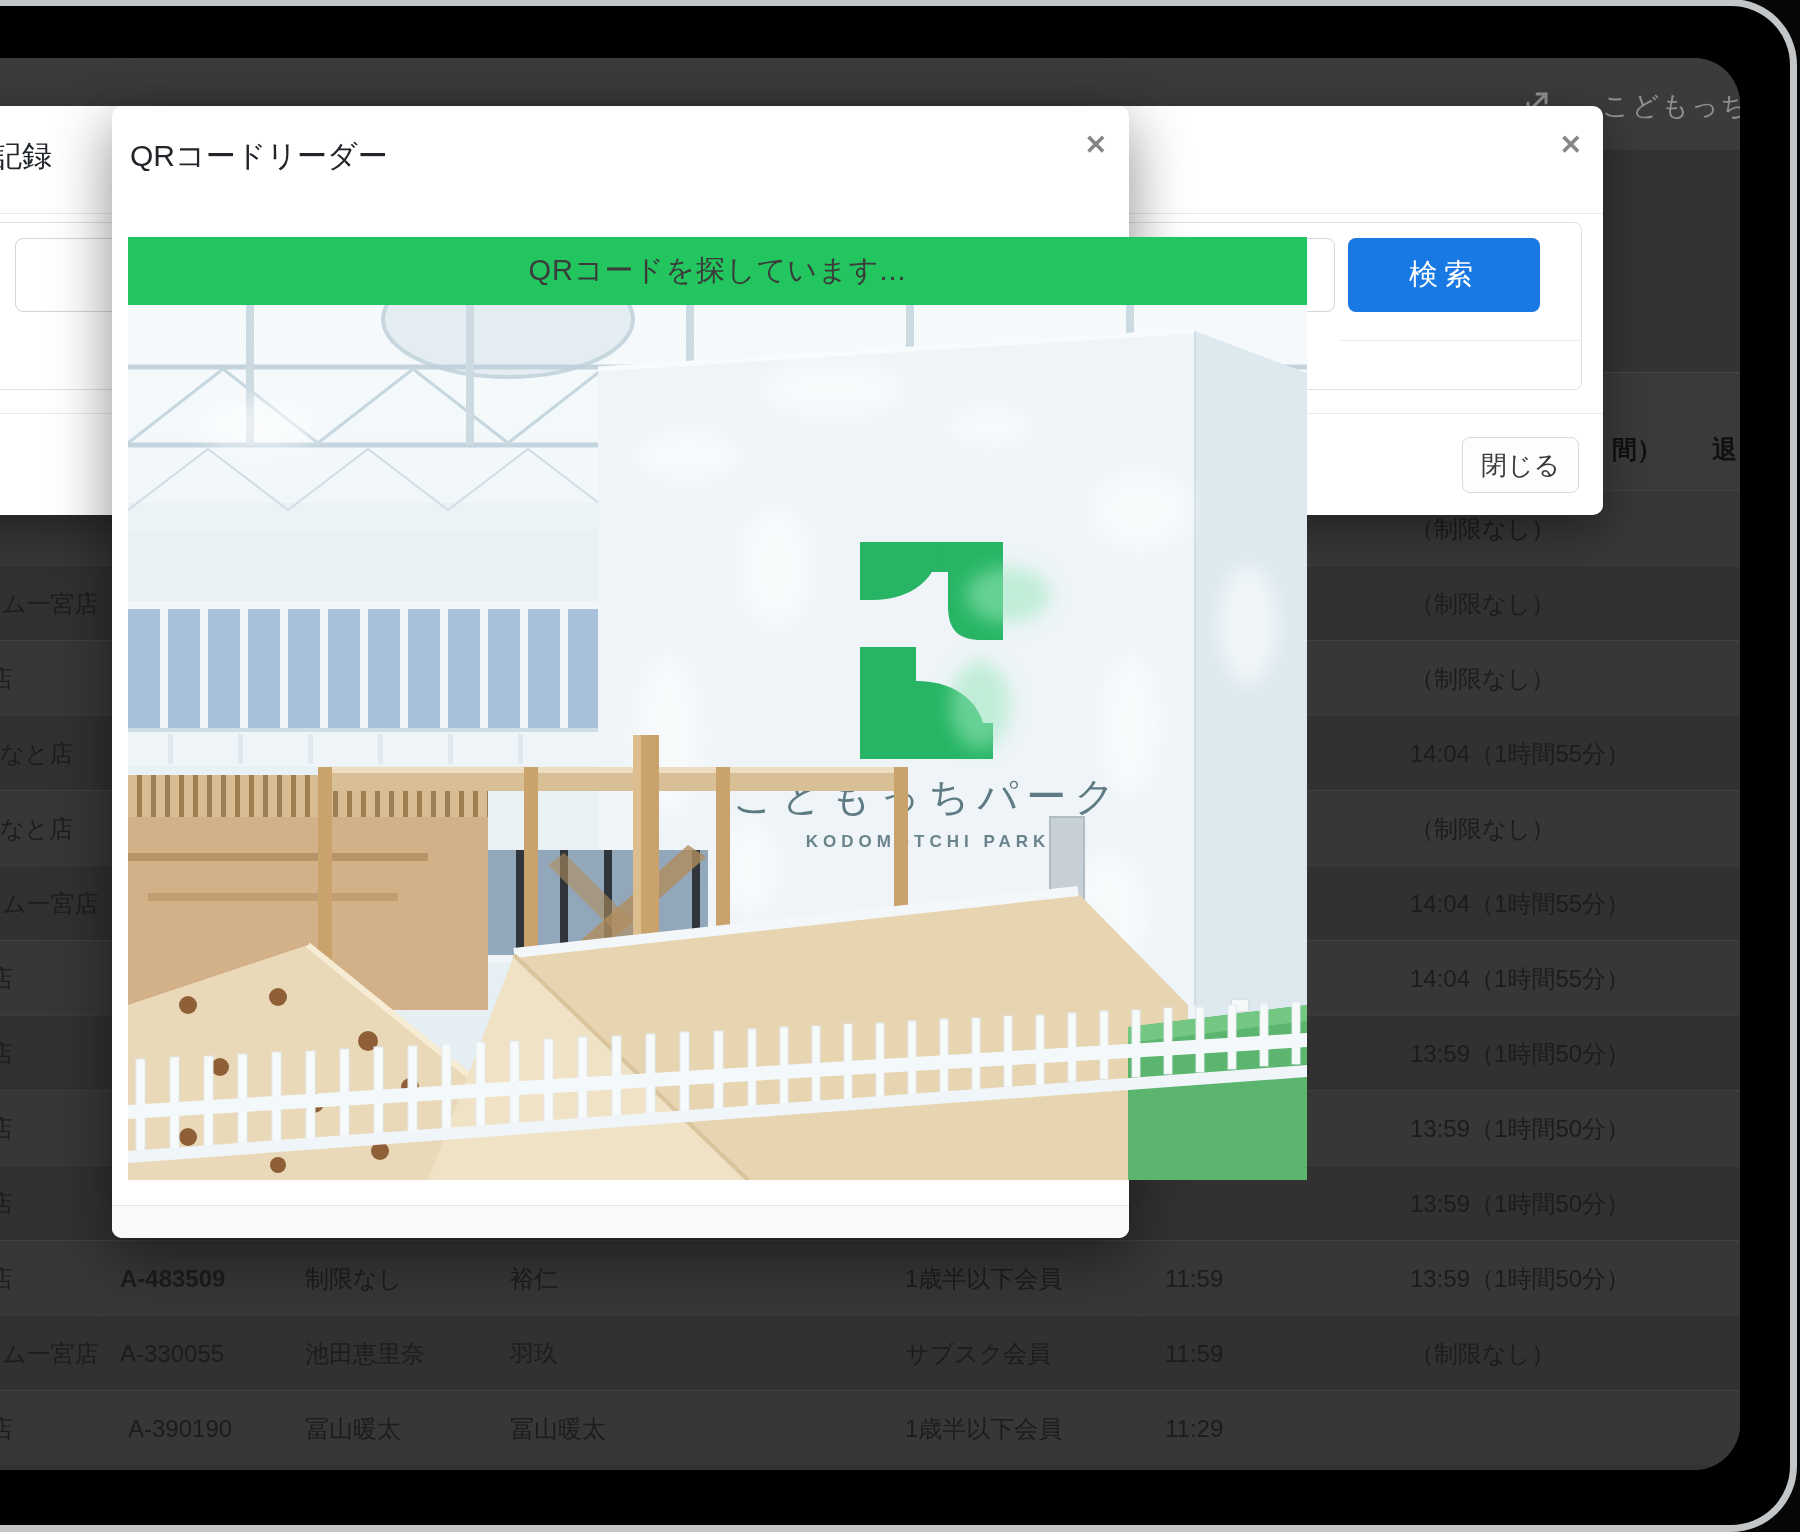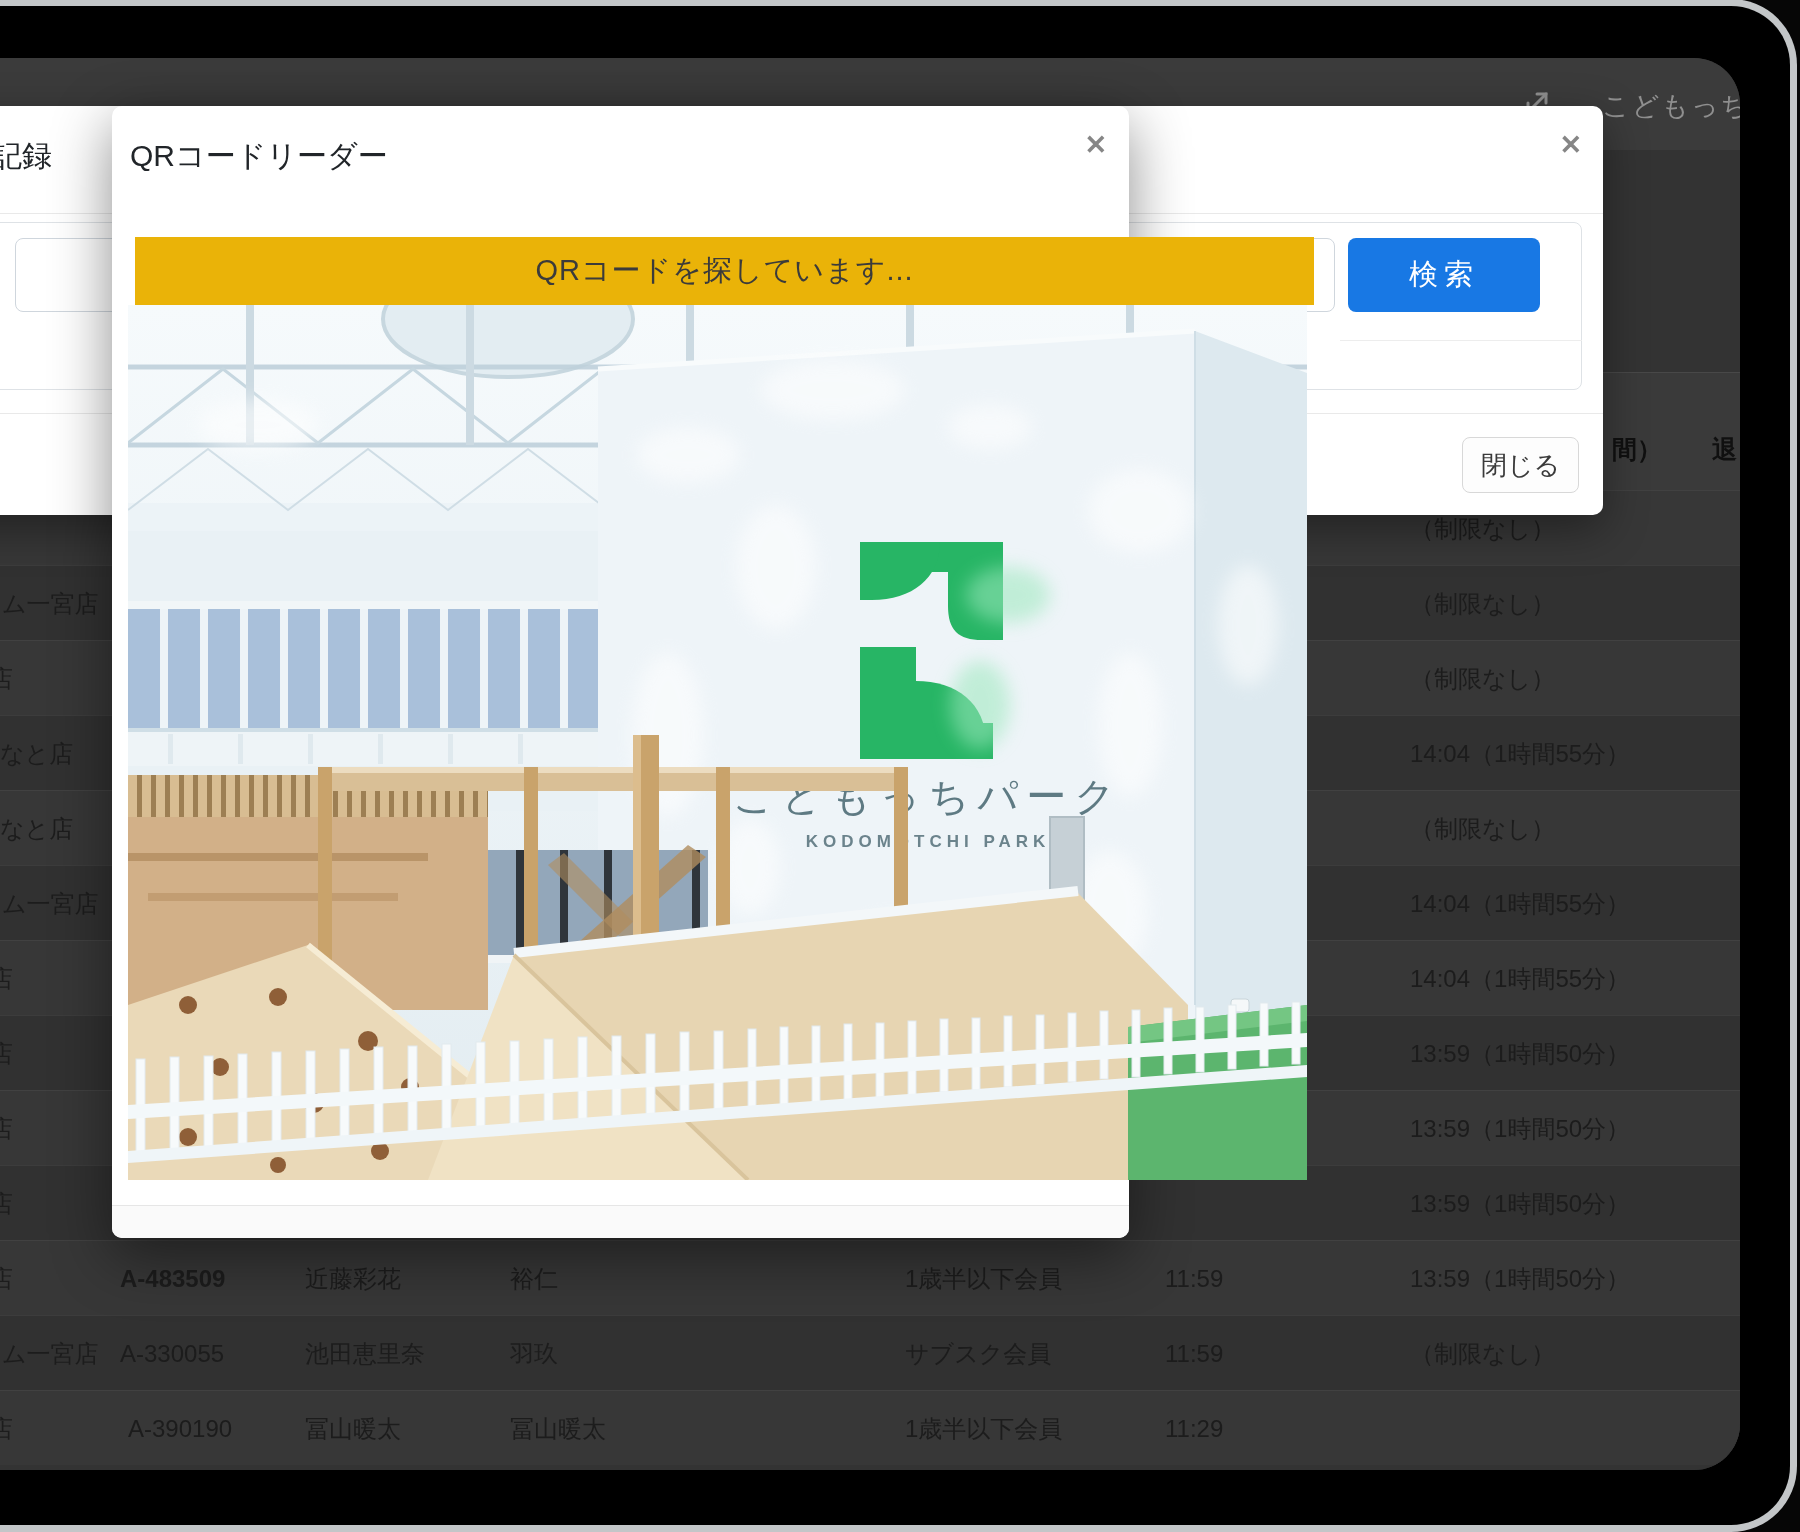--- a/index.html
+++ b/index.html
@@ -57,21 +57,21 @@
     cursor:pointer; font-family:inherit; }
 
   
   .qr { position:absolute; left:412px; top:48px; width:1017px; height:1132px; background:#fff;
     border-radius:10px; box-shadow:0 18px 60px rgba(0,0,0,0.45); z-index:20; }
   .qr-title { position:absolute; left:18px; top:30px; font-size:30px; font-weight:500;
     color:#212529; white-space:nowrap; }
   .qr-x { position:absolute; right:22px; top:26px; font-size:27px; font-weight:bold;
     color:#868686; cursor:pointer; line-height:1; }
   .qr-banner { position:absolute; left:16px; top:131px; width:1179px; height:68px;
-    background:#eab308; display:flex; align-items:center; justify-content:center;margin-left:7px; }
+    background:#22c55e; display:flex; align-items:center; justify-content:center; }
   .qr-banner span { font-size:29px; color:#3b3b3b; font-weight:500; letter-spacing:1px; }
   .qr-photo { position:absolute; left:16px; top:199px; width:1179px; height:875px; overflow:hidden; }
   .qr-footer { position:absolute; left:0; top:1099px; width:100%; height:33px; background:#fafafa;
     border-top:1px solid #e6e6e6; border-radius:0 0 10px 10px; }
 </style>
 </head>
 <body>
 
 <div id="stage">
   <div class="device-frame"></div>
@@ -181,21 +181,21 @@
             <span style="left: 420px;"></span>
             <span style="left: 605px;"></span>
             <span style="left: 810px;"></span>
             <span style="left: 1205px;"></span>
             <span style="left: 1465px;"></span>
             <span style="left: 1710px;">13:59（1時間50分）</span>
           </div>
           <div class="trow odd" style="top: 750px;">
             <span style="left: 289px;">店</span>
             <span style="left: 420px; font-weight: bold;">A-483509</span>
-            <span style="left: 605px;">近藤彩花</span>
+            <span style="left: 605px;">制限なし</span>
             <span style="left: 810px;">裕仁</span>
             <span style="left: 1205px;">1歳半以下会員</span>
             <span style="left: 1465px;">11:59</span>
             <span style="left: 1710px;">13:59（1時間50分）</span>
           </div>
           <div class="trow even" style="top: 825px;">
             <span style="left: 302px;">ム一宮店</span>
             <span style="left: 420px;">A-330055</span>
             <span style="left: 605px;">池田恵里奈</span>
             <span style="left: 810px;">羽玖</span>

